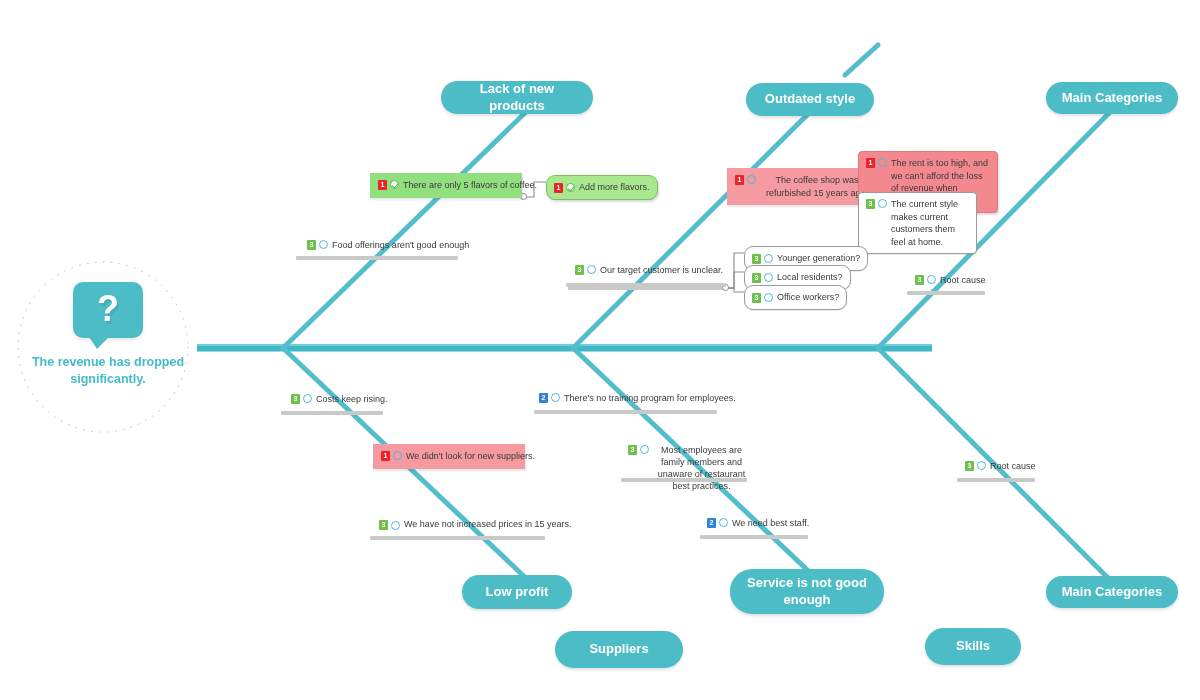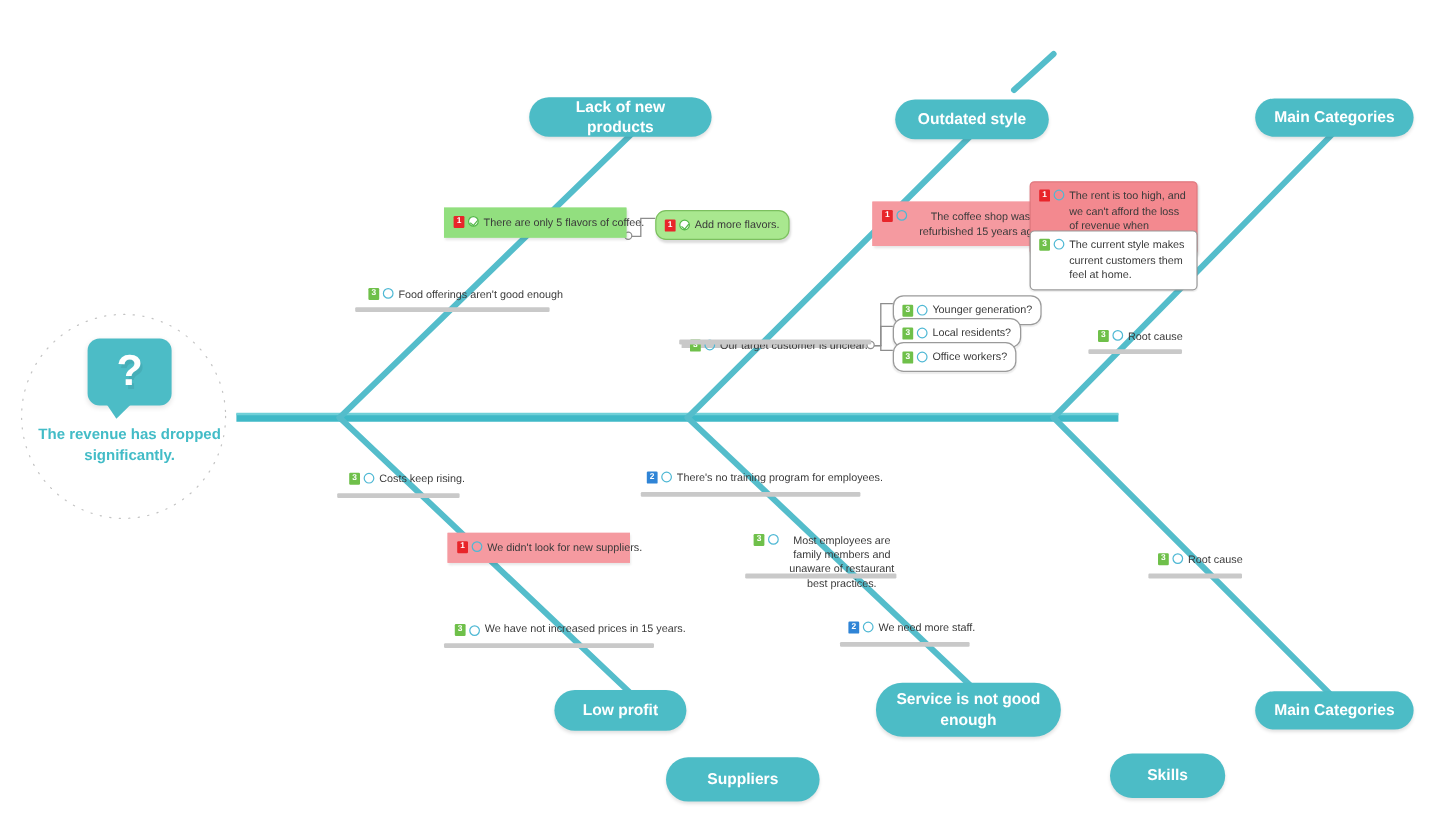--- a/index.html
+++ b/index.html
@@ -309,27 +309,27 @@
     <span class="status"></span>
     <span class="ctext">The coffee shop was refurbished 15 years ago.</span>
   </div>
 
   <div class="box pink-round" style="left:858px; top:151px; width:140px;">
     <span class="badge p1">1</span>
     <span class="status"></span>
     <span class="ctext">The rent is too high, and we can't afford the loss of revenue when renovating</span>
   </div>
 
-  <div class="box white-round" style="left:858px; top:192px; width:140px;">
+  <div class="box white-round" style="left:858px; top:192px; width:119px;">
     <span class="badge p3">3</span>
     <span class="status"></span>
     <span class="ctext">The current style makes current customers them feel at home.</span>
   </div>
 
-  <div class="cause" style="left:575px; top:264px;margin-top:18px;">
+  <div class="cause" style="left:575px; top:264px;">
     <span class="badge p3">3</span>
     <span class="status"></span>
     <span class="ctext">Our target customer is unclear.</span>
   </div>
   <div class="underline" style="left:566px; top:283px; width:160px;"></div>
 
   <div class="box white-pill" style="left:744px; top:246px;">
     <span class="badge p3">3</span>
     <span class="status"></span>
     <span class="ctext">Younger generation?</span>
@@ -384,21 +384,21 @@
   <div class="cause multiline center-text" style="left:628px; top:444px; width:122px;">
     <span class="badge p3">3</span>
     <span class="status"></span>
     <span class="ctext">Most employees are family members and unaware of restaurant best practices.</span>
   </div>
   <div class="underline" style="left:621px; top:478px; width:126px;"></div>
 
   <div class="cause" style="left:707px; top:517px;">
     <span class="badge p2">2</span>
     <span class="status"></span>
-    <span class="ctext">We need more staff.</span>
+    <span class="ctext">We need best staff.</span>
   </div>
   <div class="underline" style="left:700px; top:535px; width:108px;"></div>
 
   <div class="cause" style="left:965px; top:460px;">
     <span class="badge p3">3</span>
     <span class="status"></span>
     <span class="ctext">Root cause</span>
   </div>
   <div class="underline" style="left:957px; top:478px; width:78px;"></div>
 

